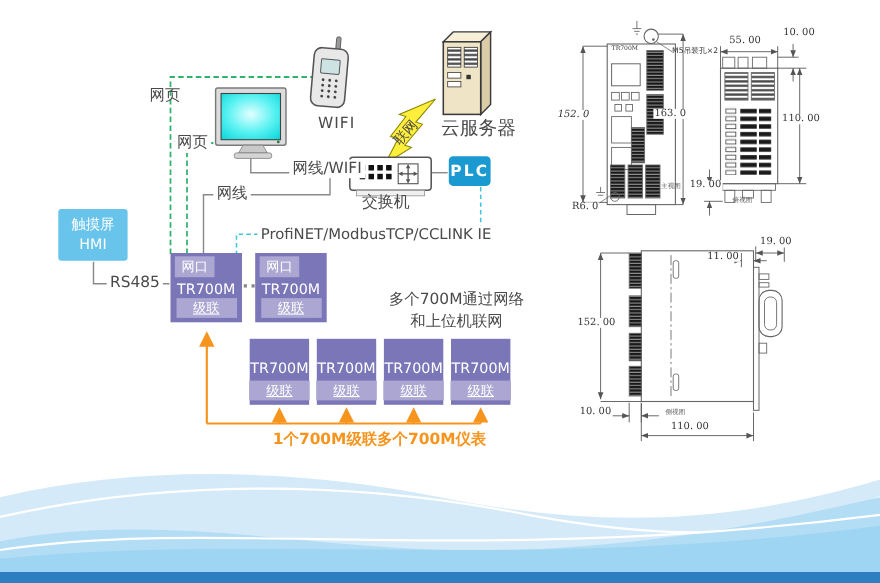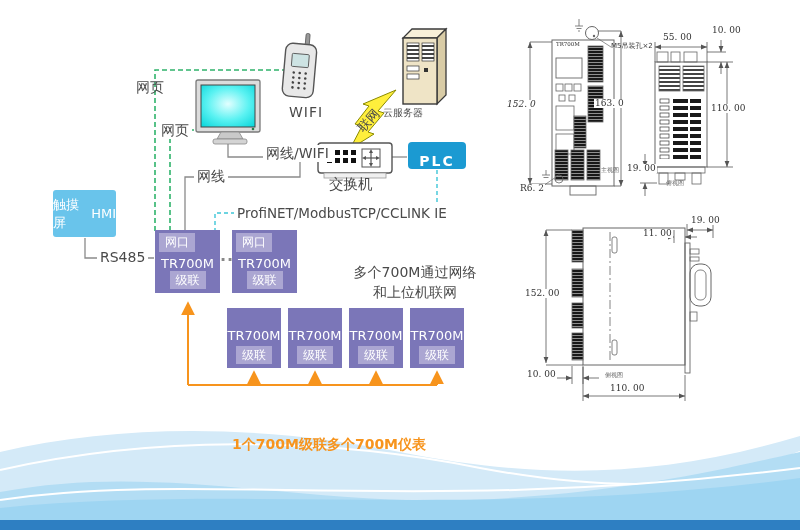--- a/index.html
+++ b/index.html
@@ -7,26 +7,26 @@
          font-family:"DejaVu Sans","Liberation Sans",sans-serif;}
   svg.overlay{position:absolute;left:0;top:0;width:800px;height:530px;}
   .lbl{position:absolute;color:#4A4A4A;font-size:14px;line-height:1.2;white-space:nowrap;}
   .bgw{background:#fff;padding:0 3px;}
   .dim{position:absolute;color:#333;font-family:"DejaVu Serif","Liberation Serif",serif;
        font-size:9px;line-height:1;white-space:nowrap;background:#fff;padding:0 1px;}
   .tiny{position:absolute;color:#666;font-size:6px;line-height:1;white-space:nowrap;}
   .devbox{position:absolute;background:#7B76B8;}
   .badge{position:absolute;background:#ABA6D2;color:#fff;font-size:12px;text-align:center;}
   .port{left:4px;top:3px;width:36px;height:19px;line-height:19px;}
-  .casc{left:50%;transform:translateX(-50%);bottom:4px;width:36px;height:18px;line-height:18px;}
+  .casc{left:50%;transform:translateX(-50%);bottom:4px;width:55px;height:18px;line-height:18px;text-decoration:underline;}
   .devname{position:absolute;left:0;width:100%;text-align:center;color:#fff;font-size:13px;}
   .hmi{position:absolute;left:53px;top:190px;width:63px;height:47px;background:#69C4EB;border-radius:3px;
-       color:#fff;font-size:13px;display:flex;flex-direction:row;align-items:center;justify-content:center;line-height:1.35;}
-  .plc{position:absolute;left:408px;top:142px;width:58px;height:27px;background:#1B9AD2;border-radius:4px;
-       color:#fff;font-size:14px;font-weight:bold;letter-spacing:2px;display:flex;align-items:flex-end;justify-content:center;}
+       color:#fff;font-size:13px;display:flex;flex-direction:column;align-items:center;justify-content:center;line-height:1.35;}
+  .plc{position:absolute;left:408px;top:142px;width:38px;height:27px;background:#1B9AD2;border-radius:4px;
+       color:#fff;font-size:14px;font-weight:bold;letter-spacing:2px;display:flex;align-items:center;justify-content:center;}
   .cap{position:absolute;color:#4A4A4A;font-size:14.5px;font-weight:bold;white-space:nowrap;}
   .orange{color:#F7941D;font-weight:bold;}
   .rot{transform:rotate(-48deg);transform-origin:0 50%;font-size:12.5px;}
   .dots{position:absolute;color:#888;font-size:16px;font-weight:bold;letter-spacing:1px;}
   .note{position:absolute;left:352px;top:245px;width:126px;text-align:center;color:#4A4A4A;
         font-size:14px;line-height:20px;margin-top:17px;}
 </style>
 </head>
 <body>
 
@@ -270,21 +270,21 @@
         <line x1="583" y1="396" x2="685" y2="396" marker-start="url(#darr)" marker-end="url(#darr)"></line>
         <line x1="583" y1="367" x2="583" y2="401"></line>
           <line x1="685" y1="375" x2="685" y2="401"></line>
       </g>
     </g>
   </svg>
 
   <span class="lbl" style="left:136px;top:79px;">网页</span>
   <span class="lbl bgw" style="left:158px;top:122px;">网页</span>
   <span class="lbl" style="left:289px;top:104px;letter-spacing:1px;">WIFI</span>
-  <span class="lbl" style="left:383px;top:107px;font-size:10px;">云服务器</span>
+  <span class="lbl" style="left:401px;top:107px;font-size:17px;">云服务器</span>
   <span class="lbl rot" style="left:360px;top:122px;">联网</span>
   <span class="lbl bgw" style="left:231px;top:145px;margin-left:32px;">网线/WIFI</span>
   <span class="lbl bgw" style="left:194px;top:168px;text-align:right;">网线</span>
   <span class="lbl" style="left:329px;top:176px;font-size:14.5px;">交换机</span>
 
   <div class="plc">
     <span>PLC</span>
   </div>
 
   <div class="hmi">
@@ -322,27 +322,27 @@
   </div>
   <div class="devbox" style="left:349px;top:308px;width:54px;height:60px;">
     <span class="devname" style="top:20px;">TR700M</span>
     <span class="badge casc">级联</span>
   </div>
   <div class="devbox" style="left:410px;top:308px;width:54px;height:60px;">
     <span class="devname" style="top:20px;">TR700M</span>
     <span class="badge casc">级联</span>
   </div>
 
-  <span class="lbl orange" style="left:232px;top:392px;margin-top:44px;">1个700M级联多个700M仪表</span>
+  <span class="lbl orange" style="left:248px;top:392px;">1个700M级联多个700M仪表</span>
 
   <span class="dim" style="left:555px;top:42px;font-size:5.5px;background:transparent;">TR700M</span>
   <span class="dim" style="left:610px;top:43px;font-size:7px;font-family:'DejaVu Sans',sans-serif;background:transparent;">M5吊装孔×2</span>
   <span class="dim" style="left:506px;top:100px;font-style:italic;">152. 0</span>
   <span class="dim" style="left:594px;top:99px;">163. 0</span>
-  <span class="dim" style="left:519px;top:184px;">R6. 2</span>
+  <span class="dim" style="left:519px;top:184px;">R6. 0</span>
   <span class="tiny" style="left:601px;top:167px;">主视图</span>
 
   <span class="dim" style="left:662px;top:33px;">55. 00</span>
   <span class="dim" style="left:711px;top:26px;">10. 00</span>
   <span class="dim" style="left:710px;top:104px;">110. 00</span>
   <span class="dim" style="left:626px;top:164px;">19. 00</span>
   <span class="tiny" style="left:666px;top:180px;">俯视图</span>
 
   <span class="dim" style="left:690px;top:216px;">19. 00</span>
   <span class="dim" style="left:642px;top:229px;">11. 00</span>

